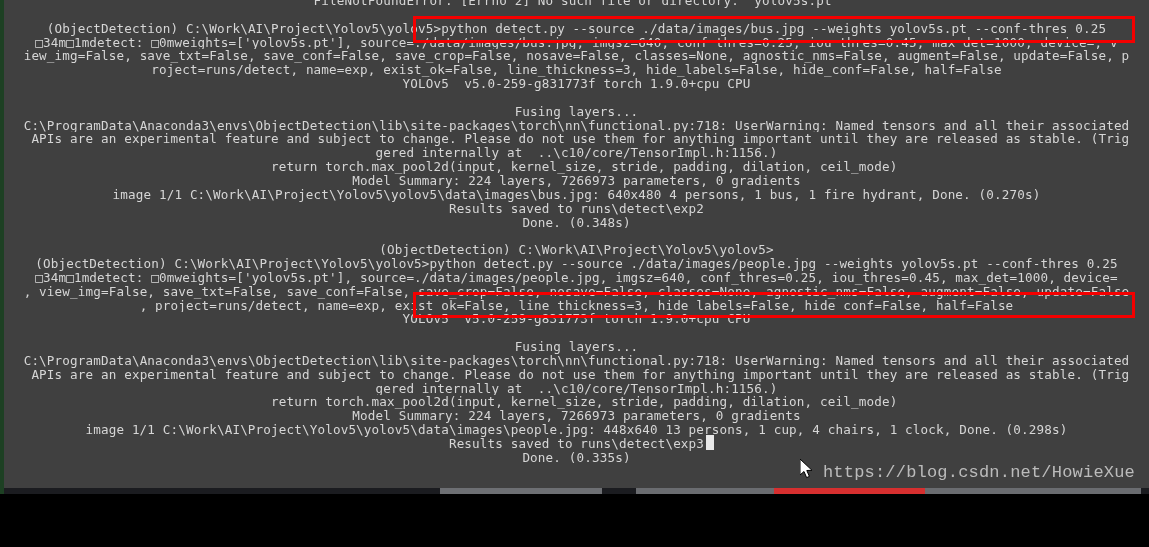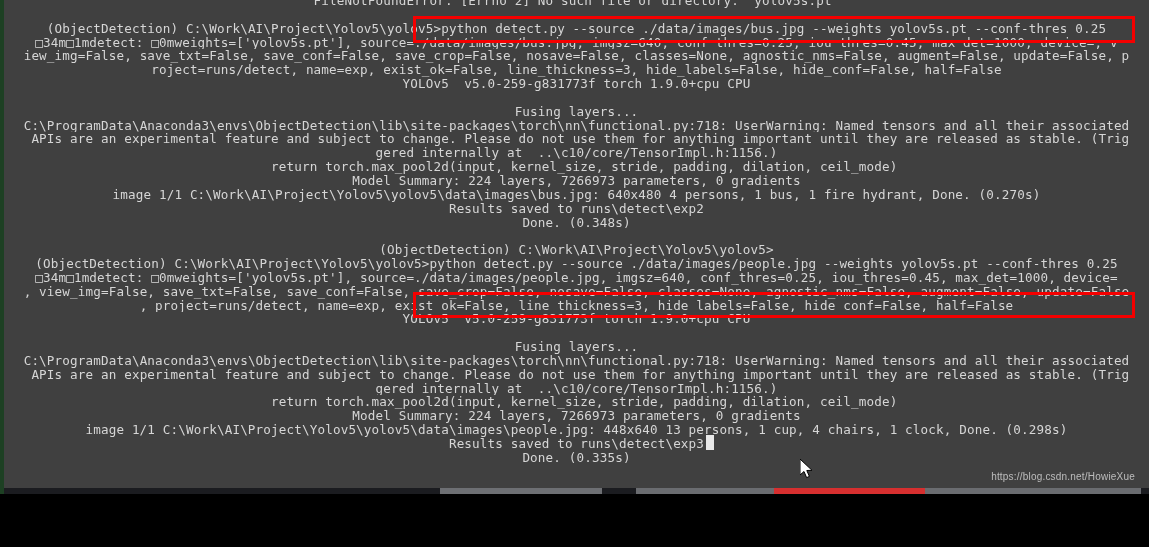--- a/index.html
+++ b/index.html
@@ -80,22 +80,22 @@
     width: 16px;
     height: 22px;
   }
 
   
   .watermark {
     position: absolute;
     right: 14px;
     bottom: 12px;
     color: #c9c9c9;
-    font-size: 10px;
-    font-family: Liberation Sans, sans-serif;
+    font-size: 17px;
+    font-family: Liberation Mono, monospace;
     opacity: 0.9;
     letter-spacing: 0.2px;
   }
 
   
   .taskbar {
     position: absolute;
     left: 0;
     bottom: 0;
     width: 1149px;

